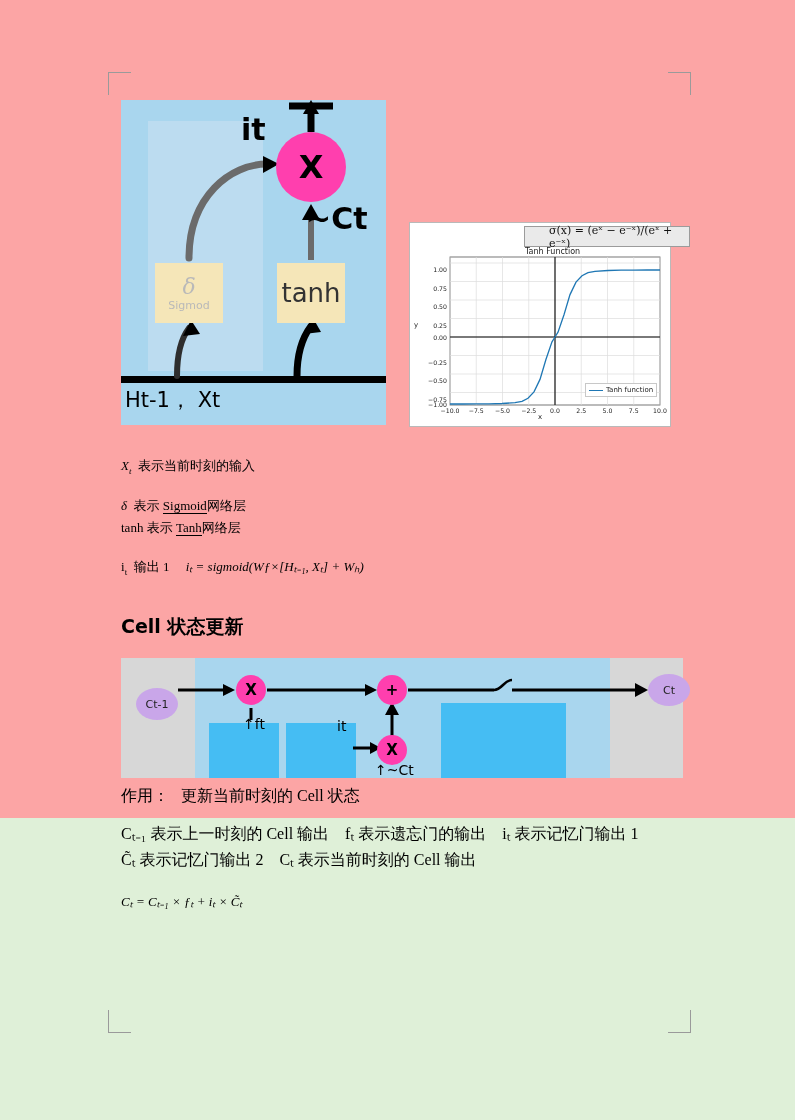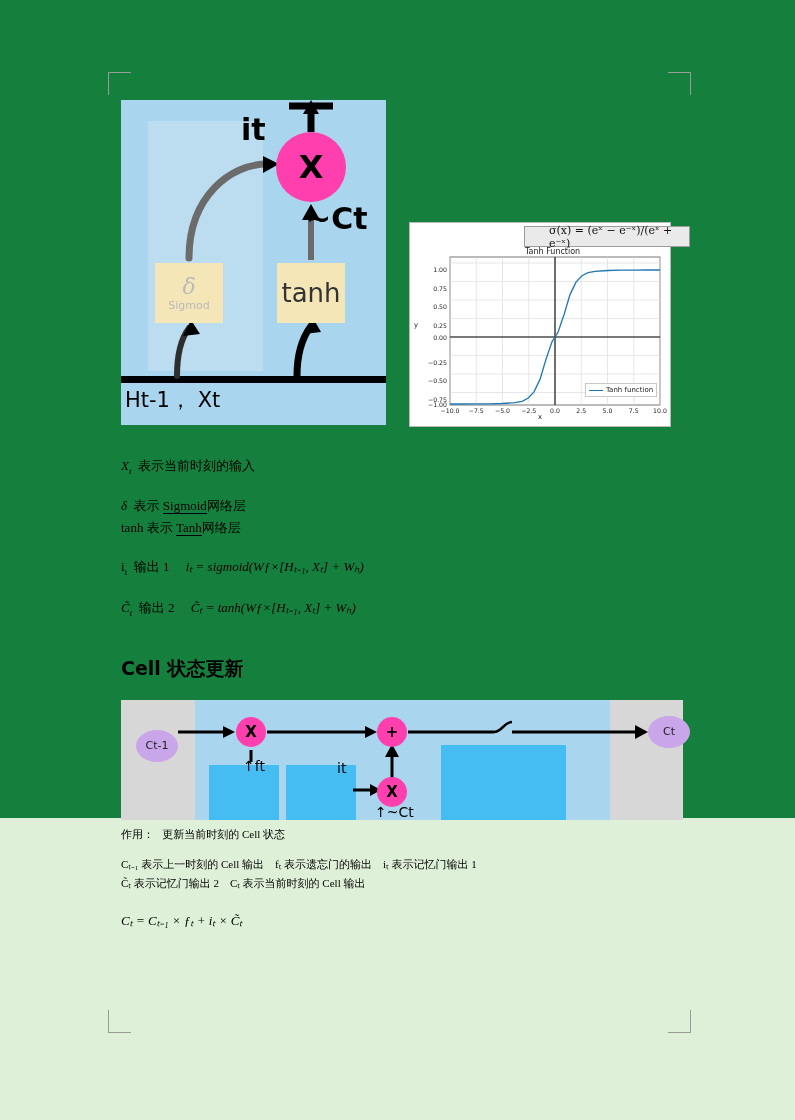--- a/index.html
+++ b/index.html
@@ -10,21 +10,21 @@
     width: 795px;
     height: 1120px;
     background: #dff0d8;
     font-family: "Liberation Serif", serif;
     overflow: hidden;
   }
   .page {
     position: relative;
     width: 795px;
     height: 818px;
-    background: #15803d;
+    background: #fca5a5;
   }
   
   .crop {
     position: absolute;
     width: 22px;
     height: 22px;
   }
   .crop.tl { left: 108px; top: 72px; border-left: 1px solid #9a9a9a; border-top: 1px solid #9a9a9a; }
   .crop.tr { left: 668px; top: 72px; border-right: 1px solid #9a9a9a; border-top: 1px solid #9a9a9a; }
   .crop.bl { left: 108px; top: 1010px; border-left: 1px solid #9a9a9a; border-bottom: 1px solid #9a9a9a; }
@@ -215,21 +215,21 @@
   .fig2 .legend .swatch {
     width: 14px;
     height: 0;
     border-top: 1.2px solid #1f77b4;
     display: inline-block;
   }
 
   
   .txt {
     font-family: "Liberation Serif", serif;
-    font-size: 11px;
+    font-size: 16px;
     color: #000;
     line-height: 1.5;
   }
   .mathline {
     margin: 13px 0 0 0;
     font-family: "Liberation Serif", serif;
     font-size: 13px;
     color: #000;
     white-space: nowrap;
   }
@@ -438,25 +438,20 @@
       <span>表示</span>
       <span class="ul-dotted">Tanh</span><span>网络层</span>
     </div>
 
     <div class="mathline" style="margin-top:20px">
       <span>i</span><sub>t</sub>
       &nbsp;<span>输出 1</span>
       &nbsp;&nbsp;&nbsp;&nbsp;<span class="it">iₜ = sigmoid(Wƒ×[Hₜ₋₁, Xₜ] + Wₕ)</span>
     </div>
 
-    <div class="mathline" style="margin-top:22px">
-      <span class="mi">C̃</span><sub class="mi">t</sub>
-      &nbsp;<span>输出 2</span>
-      &nbsp;&nbsp;&nbsp;&nbsp;<span class="it">C̃ₜ = tanh(Wƒ×[Hₜ₋₁, Xₜ] + Wₕ)</span>
-    </div>
 
     <div class="heading">Cell 状态更新</div>
 
     <div class="fig3">
       <div class="mid"></div>
 
       <div class="blk" style="left:88px; top:65px; width:70px; height:55px;"></div>
       <div class="blk" style="left:165px; top:65px; width:70px; height:55px;"></div>
       <div class="blk" style="left:320px; top:45px; width:125px; height:75px;"></div>
 

